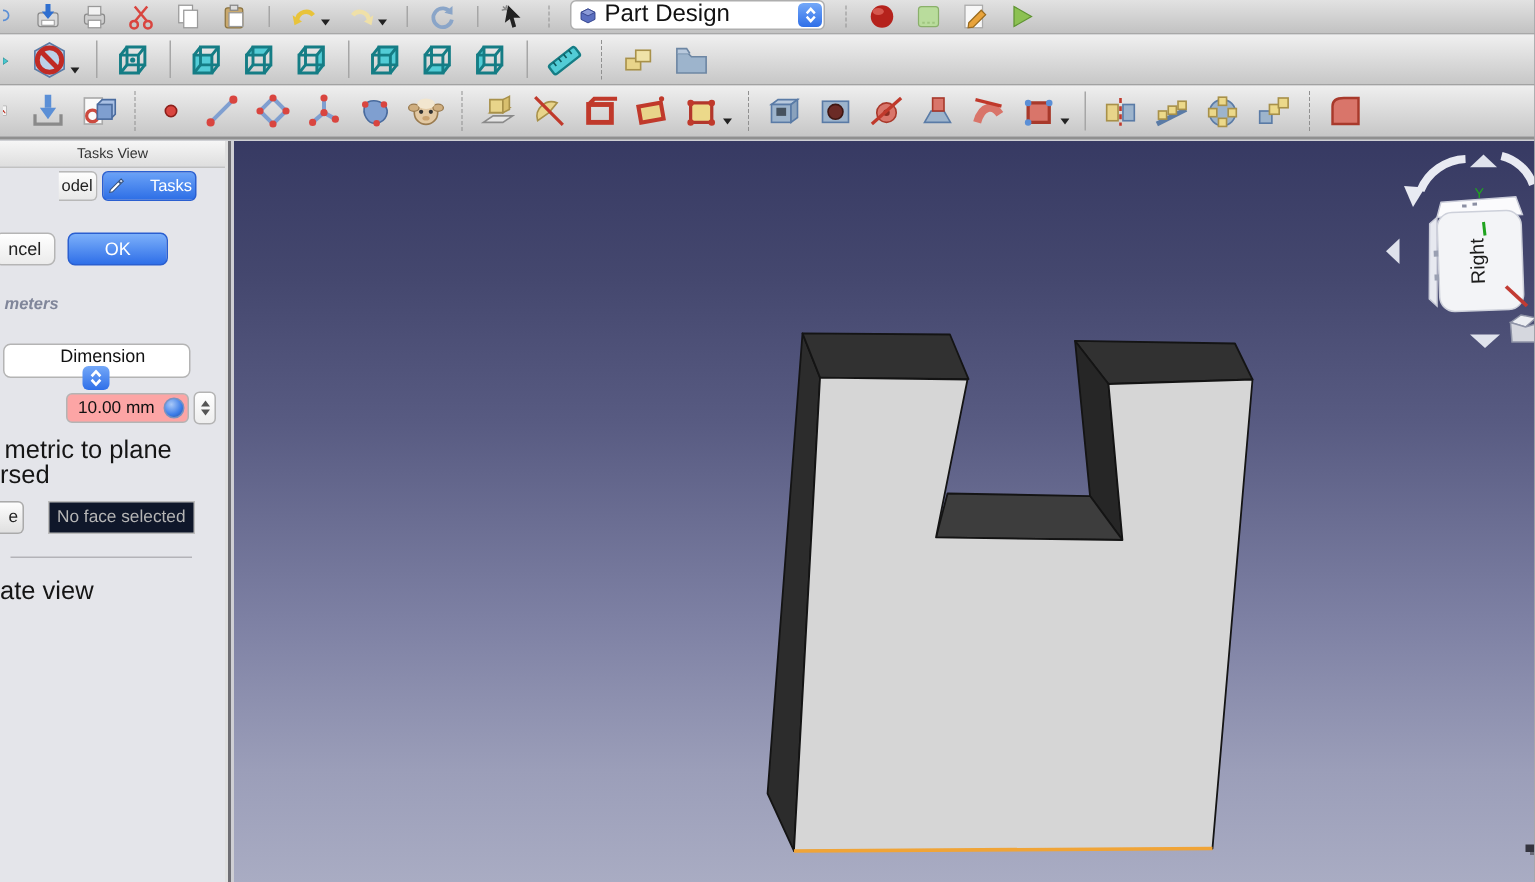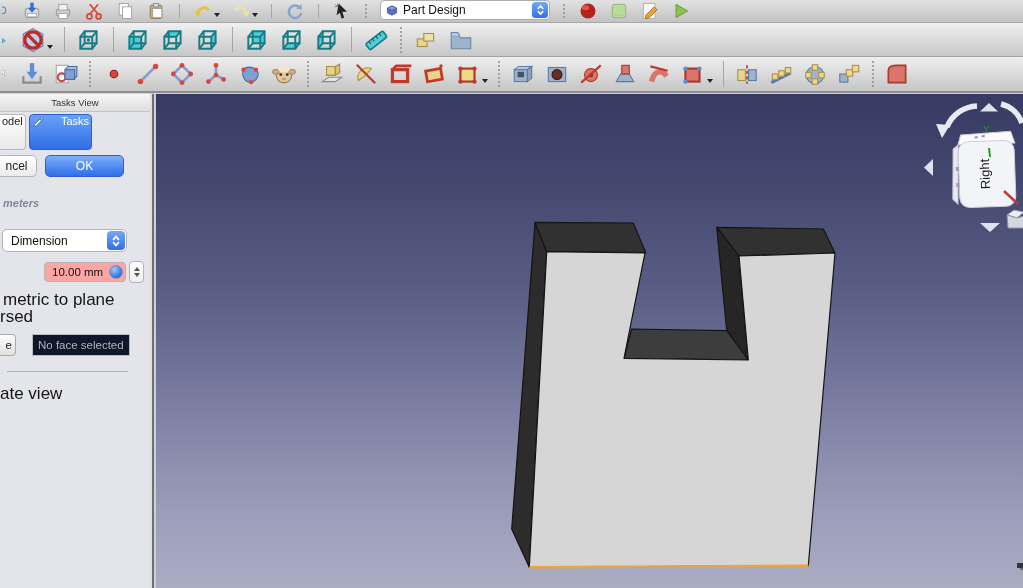--- a/index.html
+++ b/index.html
@@ -14,39 +14,39 @@
   .tbtn{display:flex;align-items:center;justify-content:center;flex:0 0 auto;overflow:hidden;}
   .tbtn svg{display:block;}
   .half{width:9px;justify-content:flex-start;}
   .sep{width:1px;align-self:stretch;margin:4px 2px;background:#a6a6a6;flex:0 0 auto;}
   .dotsep{width:2px;align-self:stretch;margin:3px 2px;flex:0 0 auto;
           background-image:radial-gradient(#909090 38%,transparent 45%);background-size:2px 4px;}
   .caret{width:0;height:0;border-left:3.5px solid transparent;border-right:3.5px solid transparent;
          border-top:4.5px solid #222;margin-left:1px;align-self:flex-end;margin-bottom:4px;flex:0 0 auto;}
   .wbselect{display:flex;align-items:center;height:20px;width:170px;background:#fff;border:1px solid #aeaeae;
             border-radius:4px;padding-left:4px;gap:4px;box-sizing:border-box;margin-top:-2px;}
-  .wbselect .lbl{font-size:12px;color:#111;flex:1;white-space:nowrap;}
+  .wbselect .lbl{font-size:16px;color:#111;flex:1;white-space:nowrap;}
   .wbspin{width:16px;height:16px;border-radius:3.5px;background:linear-gradient(#74a8f8,#2f6fe8);
           display:flex;align-items:center;justify-content:center;margin-right:1px;flex:0 0 auto;}
 
   
   #combo-view{position:absolute;left:0;top:94px;width:150px;bottom:0;background:#e4e5ea;overflow:hidden;}
   .cv-title{position:absolute;left:0;top:0;width:100%;height:17px;background:linear-gradient(#f6f6f6,#dedede);
             border-bottom:1px solid #c2c2c2;font-size:9.5px;color:#333;text-align:center;line-height:17px;}
-  .tab{position:absolute;height:36px;border-radius:4px;font-size:11px;display:flex;box-sizing:border-box;}
+  .tab{position:absolute;height:20px;border-radius:4px;font-size:11px;display:flex;align-items:center;box-sizing:border-box;margin-left:39px;}
   .tab-model{left:0;top:20px;width:26px;background:linear-gradient(#fdfdfd,#e9e9e9);border:1px solid #b8b8b8;
              border-left:none;border-radius:0 4px 4px 0;color:#222;padding-left:2px;}
   .tab-tasks{left:29px;top:20px;width:63px;background:linear-gradient(#6aa2f7,#2e6fe6);border:1px solid #2a5fd0;
              color:#fff;justify-content:center;gap:17px;}
   .btn{position:absolute;top:61px;height:22px;border-radius:5px;font-size:12px;display:flex;align-items:center;justify-content:center;box-sizing:border-box;padding:0;}
   .btn.cancel{left:-4px;width:41px;background:linear-gradient(#ffffff,#ebebeb);border:1px solid #b5b5b5;color:#222;}
-  .btn.ok{left:45px;width:79px;background:linear-gradient(#7cb0fa,#2f6fe8);border:1px solid #2a5fd0;color:#fff;}
+  .btn.ok{left:45px;width:67px;background:linear-gradient(#7cb0fa,#2f6fe8);border:1px solid #2a5fd0;color:#fff;}
   .group-label{position:absolute;left:3px;top:103px;font-size:11px;font-weight:bold;color:#80869a;font-style:italic;}
   .combo{position:absolute;left:2px;top:135px;width:125px;height:23px;background:#fff;border:1px solid #b4b4b4;
-         border-radius:5px;box-sizing:border-box;display:flex;align-items:center;}
+         border-radius:5px;box-sizing:border-box;display:flex;align-items:center;flex-direction:column;}
   .combo .val{font-size:12px;color:#111;padding-left:8px;flex:1;}
   .combo .cspin{width:18px;height:19px;border-radius:4px;background:linear-gradient(#74a8f8,#2f6fe8);
                 margin-right:1px;display:flex;align-items:center;justify-content:center;}
   .spinfield{position:absolute;left:44px;top:168px;width:82px;height:20px;background:#fca5a5;border:1px solid #b4b4b4;
              border-radius:4px;box-sizing:border-box;font-size:11.5px;color:#111;display:flex;align-items:center;padding-left:7px;}
   .fx{position:absolute;right:2px;top:2px;width:14px;height:14px;border-radius:50%;
       background:radial-gradient(circle at 35% 30%,#a9c9f8,#3c7de8 60%,#27509e);border:1px solid #7a93c0;box-sizing:border-box;}
   .stepper{position:absolute;left:129px;top:167px;width:15px;height:22px;background:linear-gradient(#fff,#eee);
            border:1px solid #b4b4b4;border-radius:4px;box-sizing:border-box;display:flex;flex-direction:column;
            align-items:center;justify-content:center;gap:2px;}

